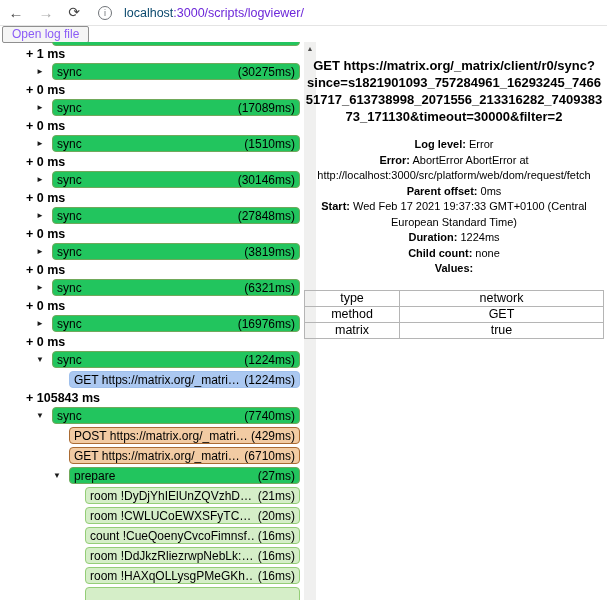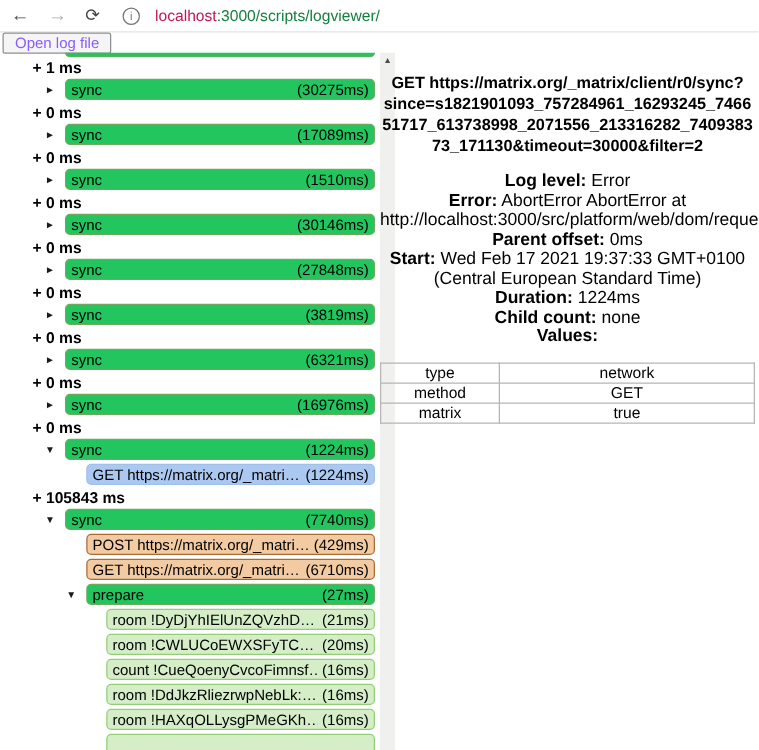--- a/index.html
+++ b/index.html
@@ -19,22 +19,22 @@
   .nav-back{margin-left:8px;}
   .nav-fwd{margin-left:14px;color:#ababab;}
   .nav-reload{margin-left:12px;font-size:14px;}
   .urlbox{display:flex;align-items:center;margin-left:16px;}
   .info-ico{
     width:12px;height:12px;border:1px solid #6f7378;border-radius:50%;
     font-size:9px;line-height:12px;text-align:center;color:#6f7378;
     display:inline-block;
   }
   .urltext{margin-left:12px;font-size:12.5px;white-space:nowrap;}
-  .urltext .host{color:#be185d;}
-  .urltext .path{color:#15803d;}
+  .urltext .host{color:#0c4a6e;}
+  .urltext .path{color:#6d28d9;}
   
   .open-btn{
     position:absolute;top:26px;left:2px;height:17px;
     font-family:"Liberation Sans","DejaVu Sans",sans-serif;
     font-size:12px;line-height:13px;padding:0 9px;
     background:#f5f5f5;border:1px solid #8f8f8f;border-radius:2px;
     color:#8b5cf6;cursor:pointer;
   }
   
   .main{position:absolute;top:42px;left:0;right:0;bottom:0;}
@@ -63,21 +63,21 @@
   .orange{background:#f2cba3;border-color:#aa6b33;}
   .blue{background:#abc8f1;border-color:#a0c0ec;}
   .bar .lbl{overflow:hidden;}
   .bar .dur{margin-left:4px;}
   
   .details{position:absolute;top:0;left:304px;width:300px;text-align:center;}
   .req-title{
     margin:15px 0 12px 0;font-size:13px;line-height:17px;font-weight:bold;
     overflow-wrap:break-word;word-wrap:break-word;
   }
-  .field{margin:0;font-size:14px;line-height:15.5px;}
+  .field{margin:0;font-size:11px;line-height:15.5px;}
   .field b{font-weight:bold;}
   .values-table{
     margin-top:13px;border-collapse:collapse;table-layout:fixed;width:300px;
     font-size:12.5px;line-height:15px;
   }
   .values-table td{
     border:1px solid #b5b5b5;padding:0 3px;vertical-align:top;
     overflow-wrap:break-word;word-wrap:break-word;
   }
   .values-table td.k{width:88px;}

